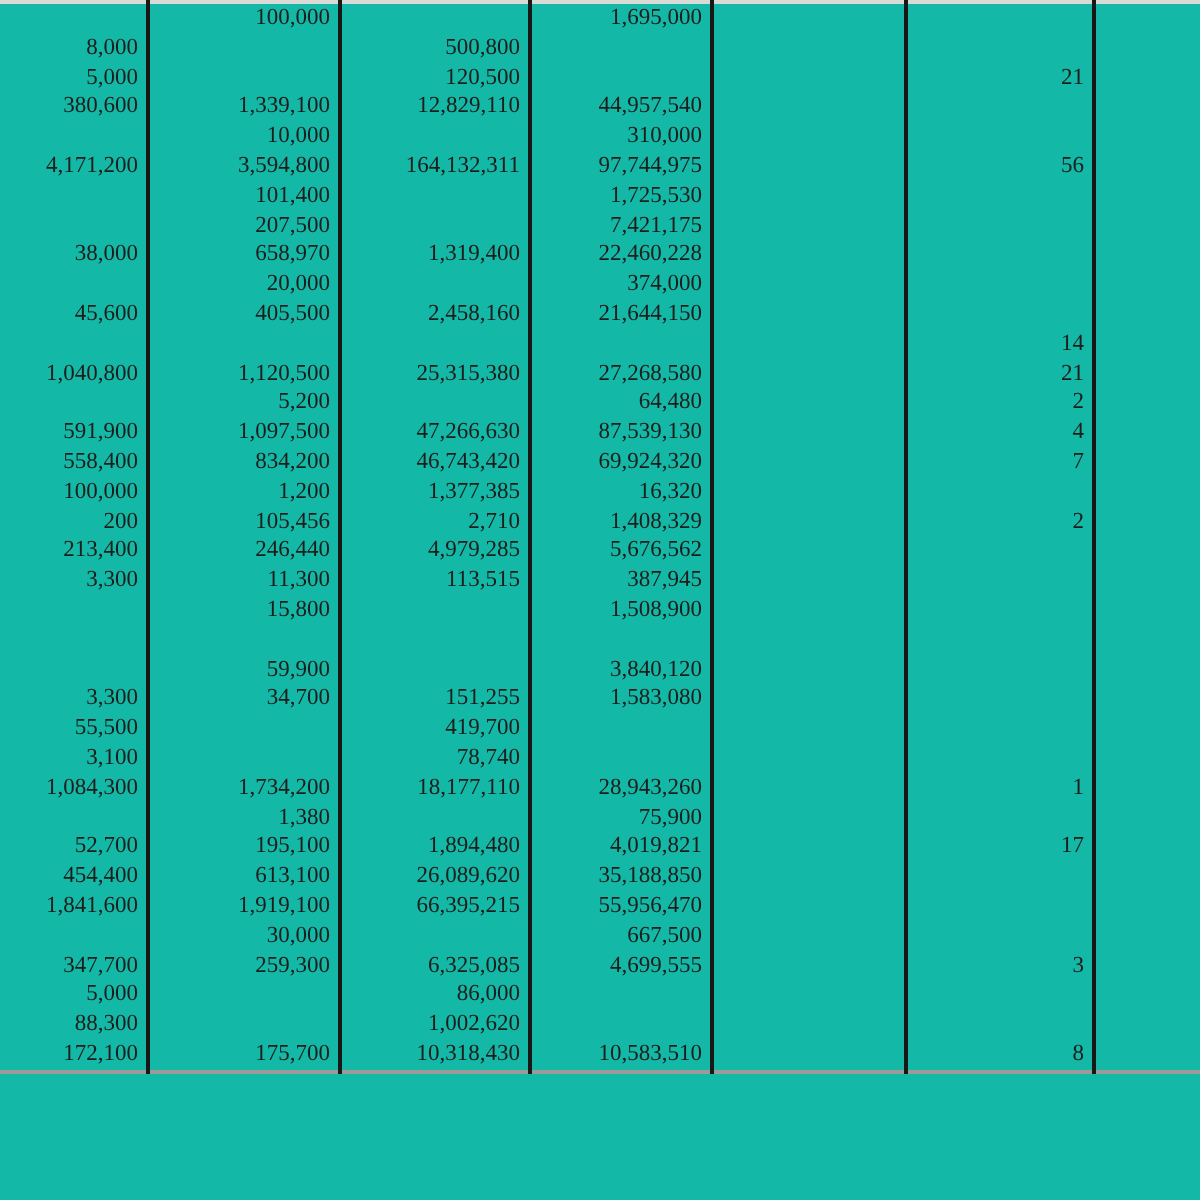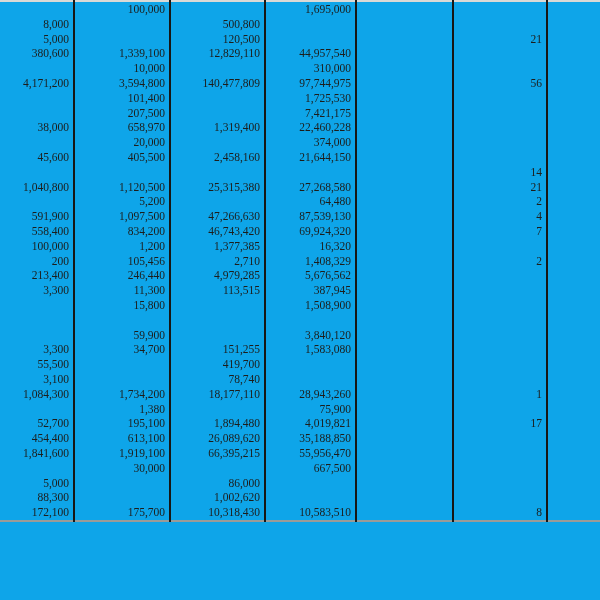--- a/index.html
+++ b/index.html
@@ -4,21 +4,21 @@
 <style>
   html, body {
     margin: 0;
     padding: 0;
     background: #ffffff;
   }
   .page {
     position: relative;
     width: 600px;
     height: 600px;
-    background: #0ea5e9;
+    background: #14b8a6;
     overflow: hidden;
     font-family: "Liberation Serif", serif;
   }
   table.grid {
     border-collapse: collapse;
     table-layout: fixed;
     width: 600px;
     border-top: 2px solid var(--edge-rule, #d9d9d6);
     border-bottom: 2px solid var(--bottom-rule, #9b9b98);
   }
@@ -92,21 +92,21 @@
           <td class="vline">10,000</td>
           <td class="vline"></td>
           <td class="vline">310,000</td>
           <td class="vline"></td>
           <td class="vline"></td>
           <td></td>
         </tr>
         <tr>
           <td class="vline">4,171,200</td>
           <td class="vline">3,594,800</td>
-          <td class="vline">140,477,809</td>
+          <td class="vline">164,132,311</td>
           <td class="vline">97,744,975</td>
           <td class="vline"></td>
           <td class="vline">56</td>
           <td></td>
         </tr>
         <tr>
           <td class="vline"></td>
           <td class="vline">101,400</td>
           <td class="vline"></td>
           <td class="vline">1,725,530</td>
@@ -330,20 +330,29 @@
           <td class="vline"></td>
           <td></td>
         </tr>
         <tr>
           <td class="vline"></td>
           <td class="vline">30,000</td>
           <td class="vline"></td>
           <td class="vline">667,500</td>
           <td class="vline"></td>
           <td class="vline"></td>
+          <td></td>
+        </tr>
+        <tr>
+          <td class="vline">347,700</td>
+          <td class="vline">259,300</td>
+          <td class="vline">6,325,085</td>
+          <td class="vline">4,699,555</td>
+          <td class="vline"></td>
+          <td class="vline">3</td>
           <td></td>
         </tr>
         <tr>
           <td class="vline">5,000</td>
           <td class="vline"></td>
           <td class="vline">86,000</td>
           <td class="vline"></td>
           <td class="vline"></td>
           <td class="vline"></td>
           <td></td>

